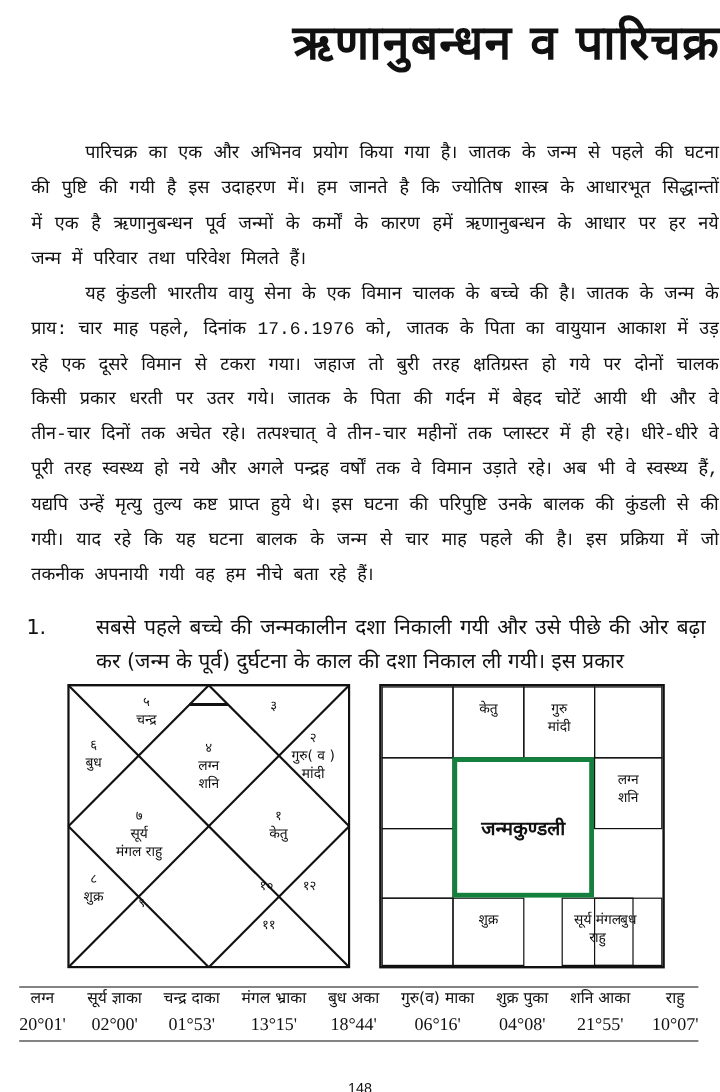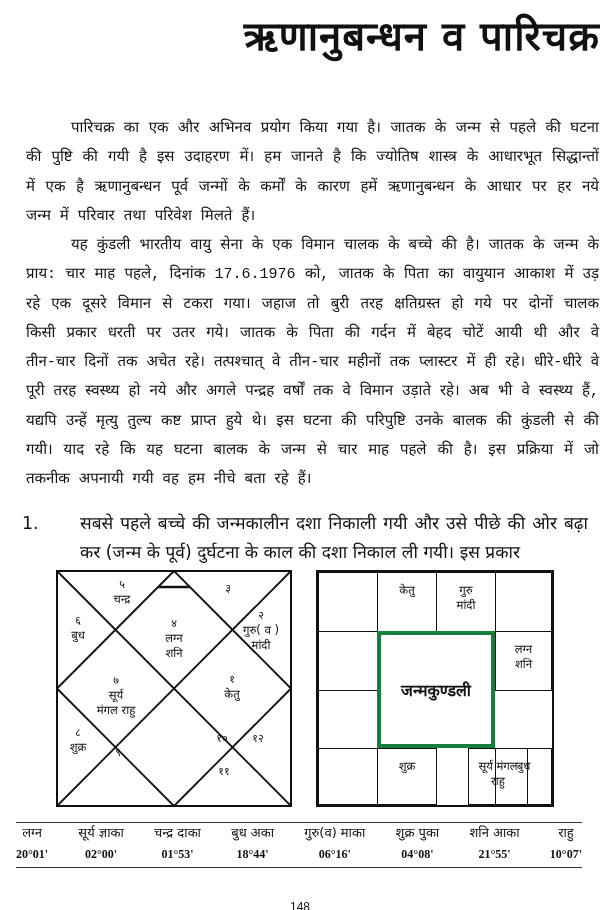--- a/index.html
+++ b/index.html
@@ -22,21 +22,21 @@
   #south { left:316px; top:570px; width:238px; height:237px; border:2px solid #111; box-sizing:border-box; }
   .scell { position:absolute; border:1px solid #111; box-sizing:border-box; text-align:center; font-size:11.5px; line-height:15px; padding-top:10px; }
   .scenter { position:absolute; left:59px; top:59px; width:118px; height:117px; display:flex; align-items:center; justify-content:center; font-size:16px; font-weight:bold; border:4px solid #15803d; box-sizing:border-box; }
 
   .rule { position:absolute; left:16px; width:566px; height:0; border-top:1.5px solid #333; }
   #rule-top { top:822px; }
   #rule-bottom { top:867px; }
   .deg-table { position:absolute; left:16px; top:823px; width:566px; display:flex; justify-content:space-between; font-size:13px; }
   .deg-col { text-align:center; }
   .deg-label { display:block; line-height:20px; white-space:nowrap; }
-  .deg-value { display:block; font-family:"Liberation Serif","DejaVu Serif",serif; font-size:12px; line-height:22px; white-space:nowrap;font-weight:bold; }
+  .deg-value { display:block; font-family:"Liberation Serif","DejaVu Serif",serif; font-size:15px; line-height:22px; white-space:nowrap; }
   .page-num { position:absolute; top:900px; left:0; width:600px; text-align:center; font-family:"Liberation Sans",sans-serif; font-size:12px; }
 </style>
 </head>
 <body>
 
 <div class="title">ऋणानुबन्धन व पारिचक्र</div>
 
 <div class="body-text" id="p1">
   <p class="para">पारिचक्र का एक और अभिनव प्रयोग किया गया है। जातक के जन्म से पहले की घटना की पुष्टि की गयी है इस उदाहरण में। हम जानते है कि ज्योतिष शास्त्र के आधारभूत सिद्धान्तों में एक है ऋणानुबन्धन पूर्व जन्मों के कर्मों के कारण हमें ऋणानुबन्धन के आधार पर हर नये जन्म में परिवार तथा परिवेश मिलते हैं।</p>
 </div>
@@ -157,20 +157,24 @@
   </div>
   <div class="deg-col">
     <span class="deg-label">सूर्य ज्ञाका</span>
     <span class="deg-value">02°00'</span>
   </div>
   <div class="deg-col">
     <span class="deg-label">चन्द्र दाका</span>
     <span class="deg-value">01°53'</span>
   </div>
   <div class="deg-col">
+    <span class="deg-label">मंगल भ्राका</span>
+    <span class="deg-value">13°15'</span>
+  </div>
+  <div class="deg-col">
     <span class="deg-label">बुध अका</span>
     <span class="deg-value">18°44'</span>
   </div>
   <div class="deg-col">
     <span class="deg-label">गुरु(व) माका</span>
     <span class="deg-value">06°16'</span>
   </div>
   <div class="deg-col">
     <span class="deg-label">शुक्र पुका</span>
     <span class="deg-value">04°08'</span>

